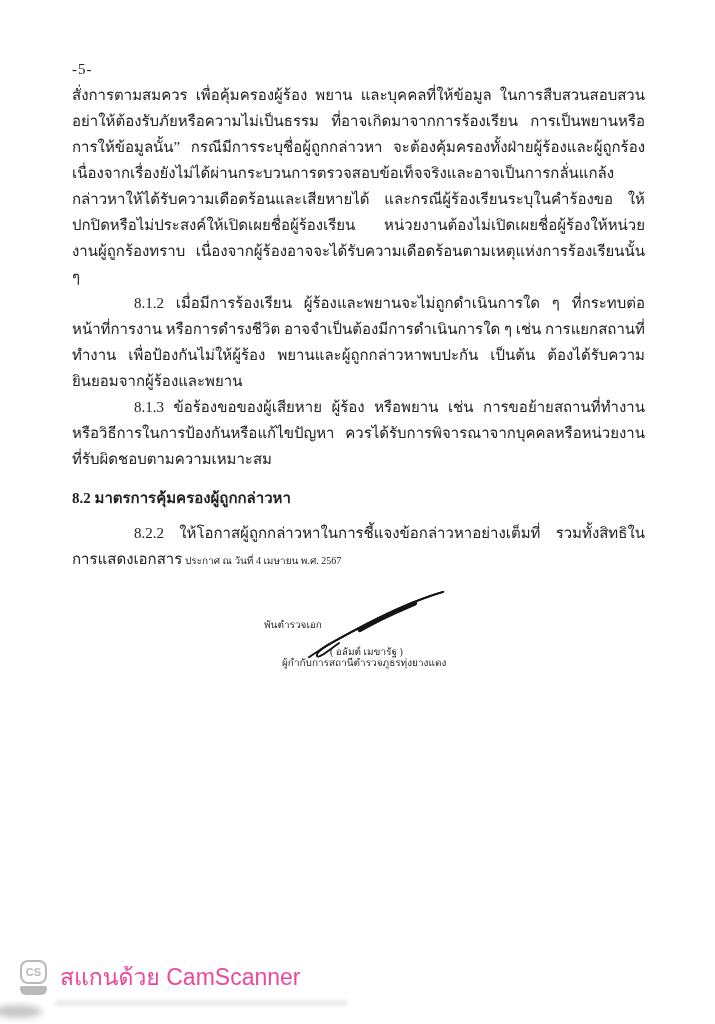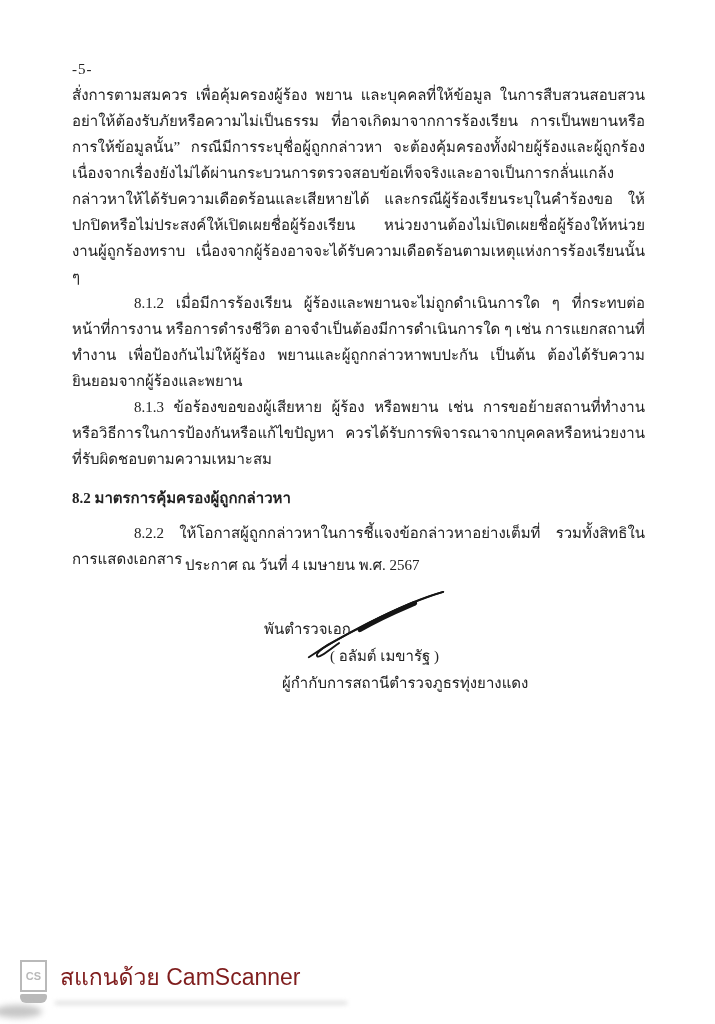--- a/index.html
+++ b/index.html
@@ -41,62 +41,62 @@
     text-align: left !important;
     font-family: Liberation Serif, serif;
   }
   .gap-sm { margin-top: 6px !important; }
   .gap-md { margin-top: 9px !important; }
   
   .sig-block {
     position: absolute;
     left: 72px; top: 553px;
     width: 573px; height: 160px;
-    font-size: 15px;
+    font-size: 10px;
   }
   .sig-block .line { position: absolute; white-space: nowrap; }
   .proclamation { left: 113px; top: 0; }
   .sig-rank   { left: 192px; top: 64px; }
   .sig-name   { left: 258px; top: 91px; text-align: right; }
-  .sig-pos    { left: 210px; top: 118px; }
+  .sig-pos    { left: 210px; top: 102px; }
   .sig-svg {
     position: absolute;
     left: 233px; top: 33px;
     width: 142px; height: 78px;
   }
   
   .watermark {
     position: absolute;
     left: 20px; top: 960px;
     display: flex;
     align-items: flex-start;
   }
   .cs-logo { width: 27px; }
   .cs-top {
     box-sizing: border-box;
-    width: 27px; height: 32px;
+    width: 27px; height: 24px;
     border: 2.5px solid #b9b9b9;
-    border-radius: 0;
+    border-radius: 8px;
     display: flex; align-items: center; justify-content: center;
     font-size: 11px; font-weight: bold;
     color: #b9b9b9;
     font-family: "Liberation Sans", sans-serif;
   }
   .cs-bottom {
     width: 27px; height: 9px;
     margin-top: 2px;
     background: #b9b9b9;
     border-radius: 2px 2px 6px 6px;
   }
   .wm-text {
     margin-left: 13px;
     margin-top: 2px;
     font-size: 23px;
     line-height: 30px;
-    color: #7f1d1d;
+    color: #ec4899;
     font-family: "Liberation Sans", "DejaVu Sans", sans-serif;
     white-space: nowrap;
   }
   
   .smear-under-wm {
     position: absolute;
     left: 55px; top: 1001px;
     width: 292px; height: 4px;
     background: #e2e2e2;
     filter: blur(2px);

